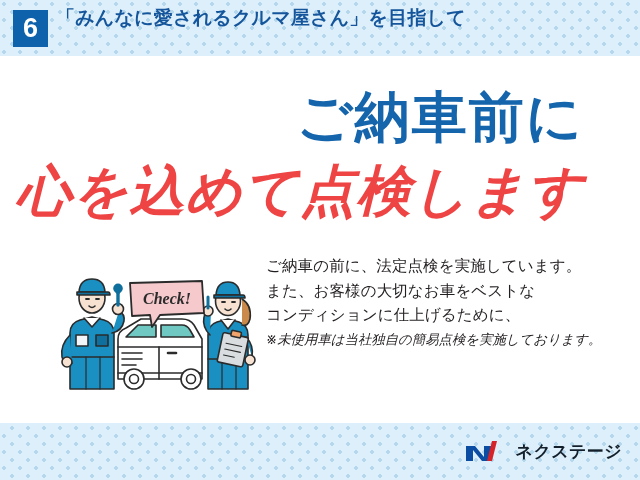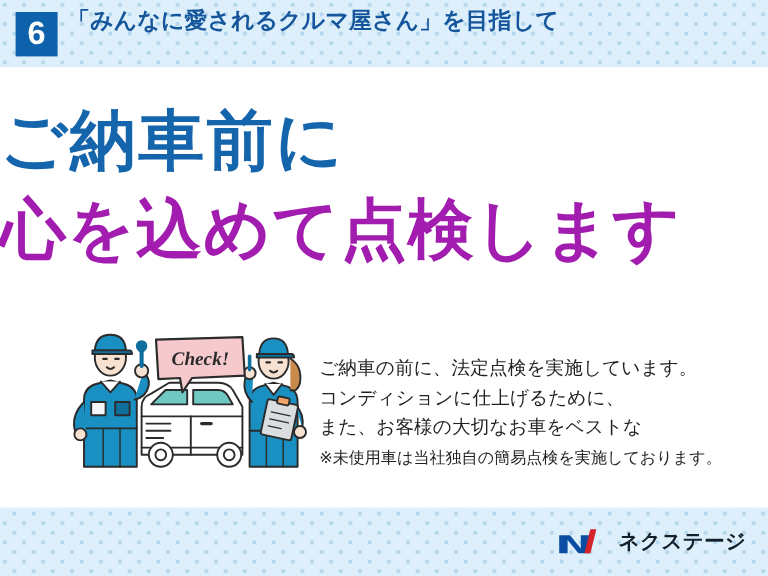--- a/index.html
+++ b/index.html
@@ -30,34 +30,33 @@
     position:absolute;left:56px;top:3px;
     color:#14559b;font-size:19px;font-weight:bold;
     letter-spacing:.2px;white-space:nowrap;line-height:30px;
   }
   
   #panel{
     position:absolute;left:0;top:56px;width:640px;height:367px;
     background:#ffffff;
   }
   #heading{
-    position:absolute;left:0;top:24px;width:584px;text-align:left;
+    position:absolute;left:0;top:24px;width:584px;text-align:right;
     color:#1565ad;font-weight:bold;
     font-size:55px;line-height:74px;letter-spacing:2px;
   }
-  #heading .l2{display:block;color:#a21caf;letter-spacing:1px;}
+  #heading .l2{display:block;color:#ef4444;letter-spacing:1px;font-style:italic;}
   
   #body-text{
     position:absolute;left:266px;top:198px;width:360px;
     color:#231f20;font-size:15.5px;line-height:24.6px;
     letter-spacing:.1px;
-    margin-top:42px;
   }
   #body-text .line{display:block;white-space:nowrap;}
-  #body-text .note{font-size:13.4px;letter-spacing:0;}
+  #body-text .note{font-size:13.4px;letter-spacing:0;font-style:italic;}
   
   #illustration{
     position:absolute;left:56px;top:205px;width:205px;height:135px;
   }
   
   #footer{
     position:absolute;left:0;top:423px;width:640px;height:57px;
   }
   #logo{
     position:absolute;right:18px;top:14px;height:28px;
@@ -174,22 +173,22 @@
           <g>
             <path d="M74 22 L146 20 L148 52 L104 54 L96 66 L94 54 L76 55 Z" fill="#f6c9cc" stroke="#2b2b2b" stroke-width="1.8"></path>
           </g>
         </g>
         <text x="111" y="43" text-anchor="middle" font-family="'Liberation Serif','DejaVu Serif',serif" font-size="16" font-style="italic" font-weight="bold" fill="#2b2b2b">Check!</text>
       </svg>
     </div>
 
     <div id="body-text">
       <span class="line">ご納車の前に、法定点検を実施しています。</span>
+      <span class="line">また、お客様の大切なお車をベストな</span>
       <span class="line">コンディションに仕上げるために、</span>
-      <span class="line">また、お客様の大切なお車をベストな</span>
       <span class="line note">※未使用車は当社独自の簡易点検を実施しております。</span>
     </div>
 
   </div>
 
   <div id="footer">
     <div id="logo">
       <svg width="34" height="25" viewBox="0 0 34 25">
         <path d="M2 22 L2 7 L11 7 L20 18 L20 7 L27 7 L27 22 L18 22 L9 11 L9 22 Z" fill="#0b4da2"></path>
         <path d="M23 22 L28 2 L33 2 L28 22 Z" fill="#d6232a"></path>

